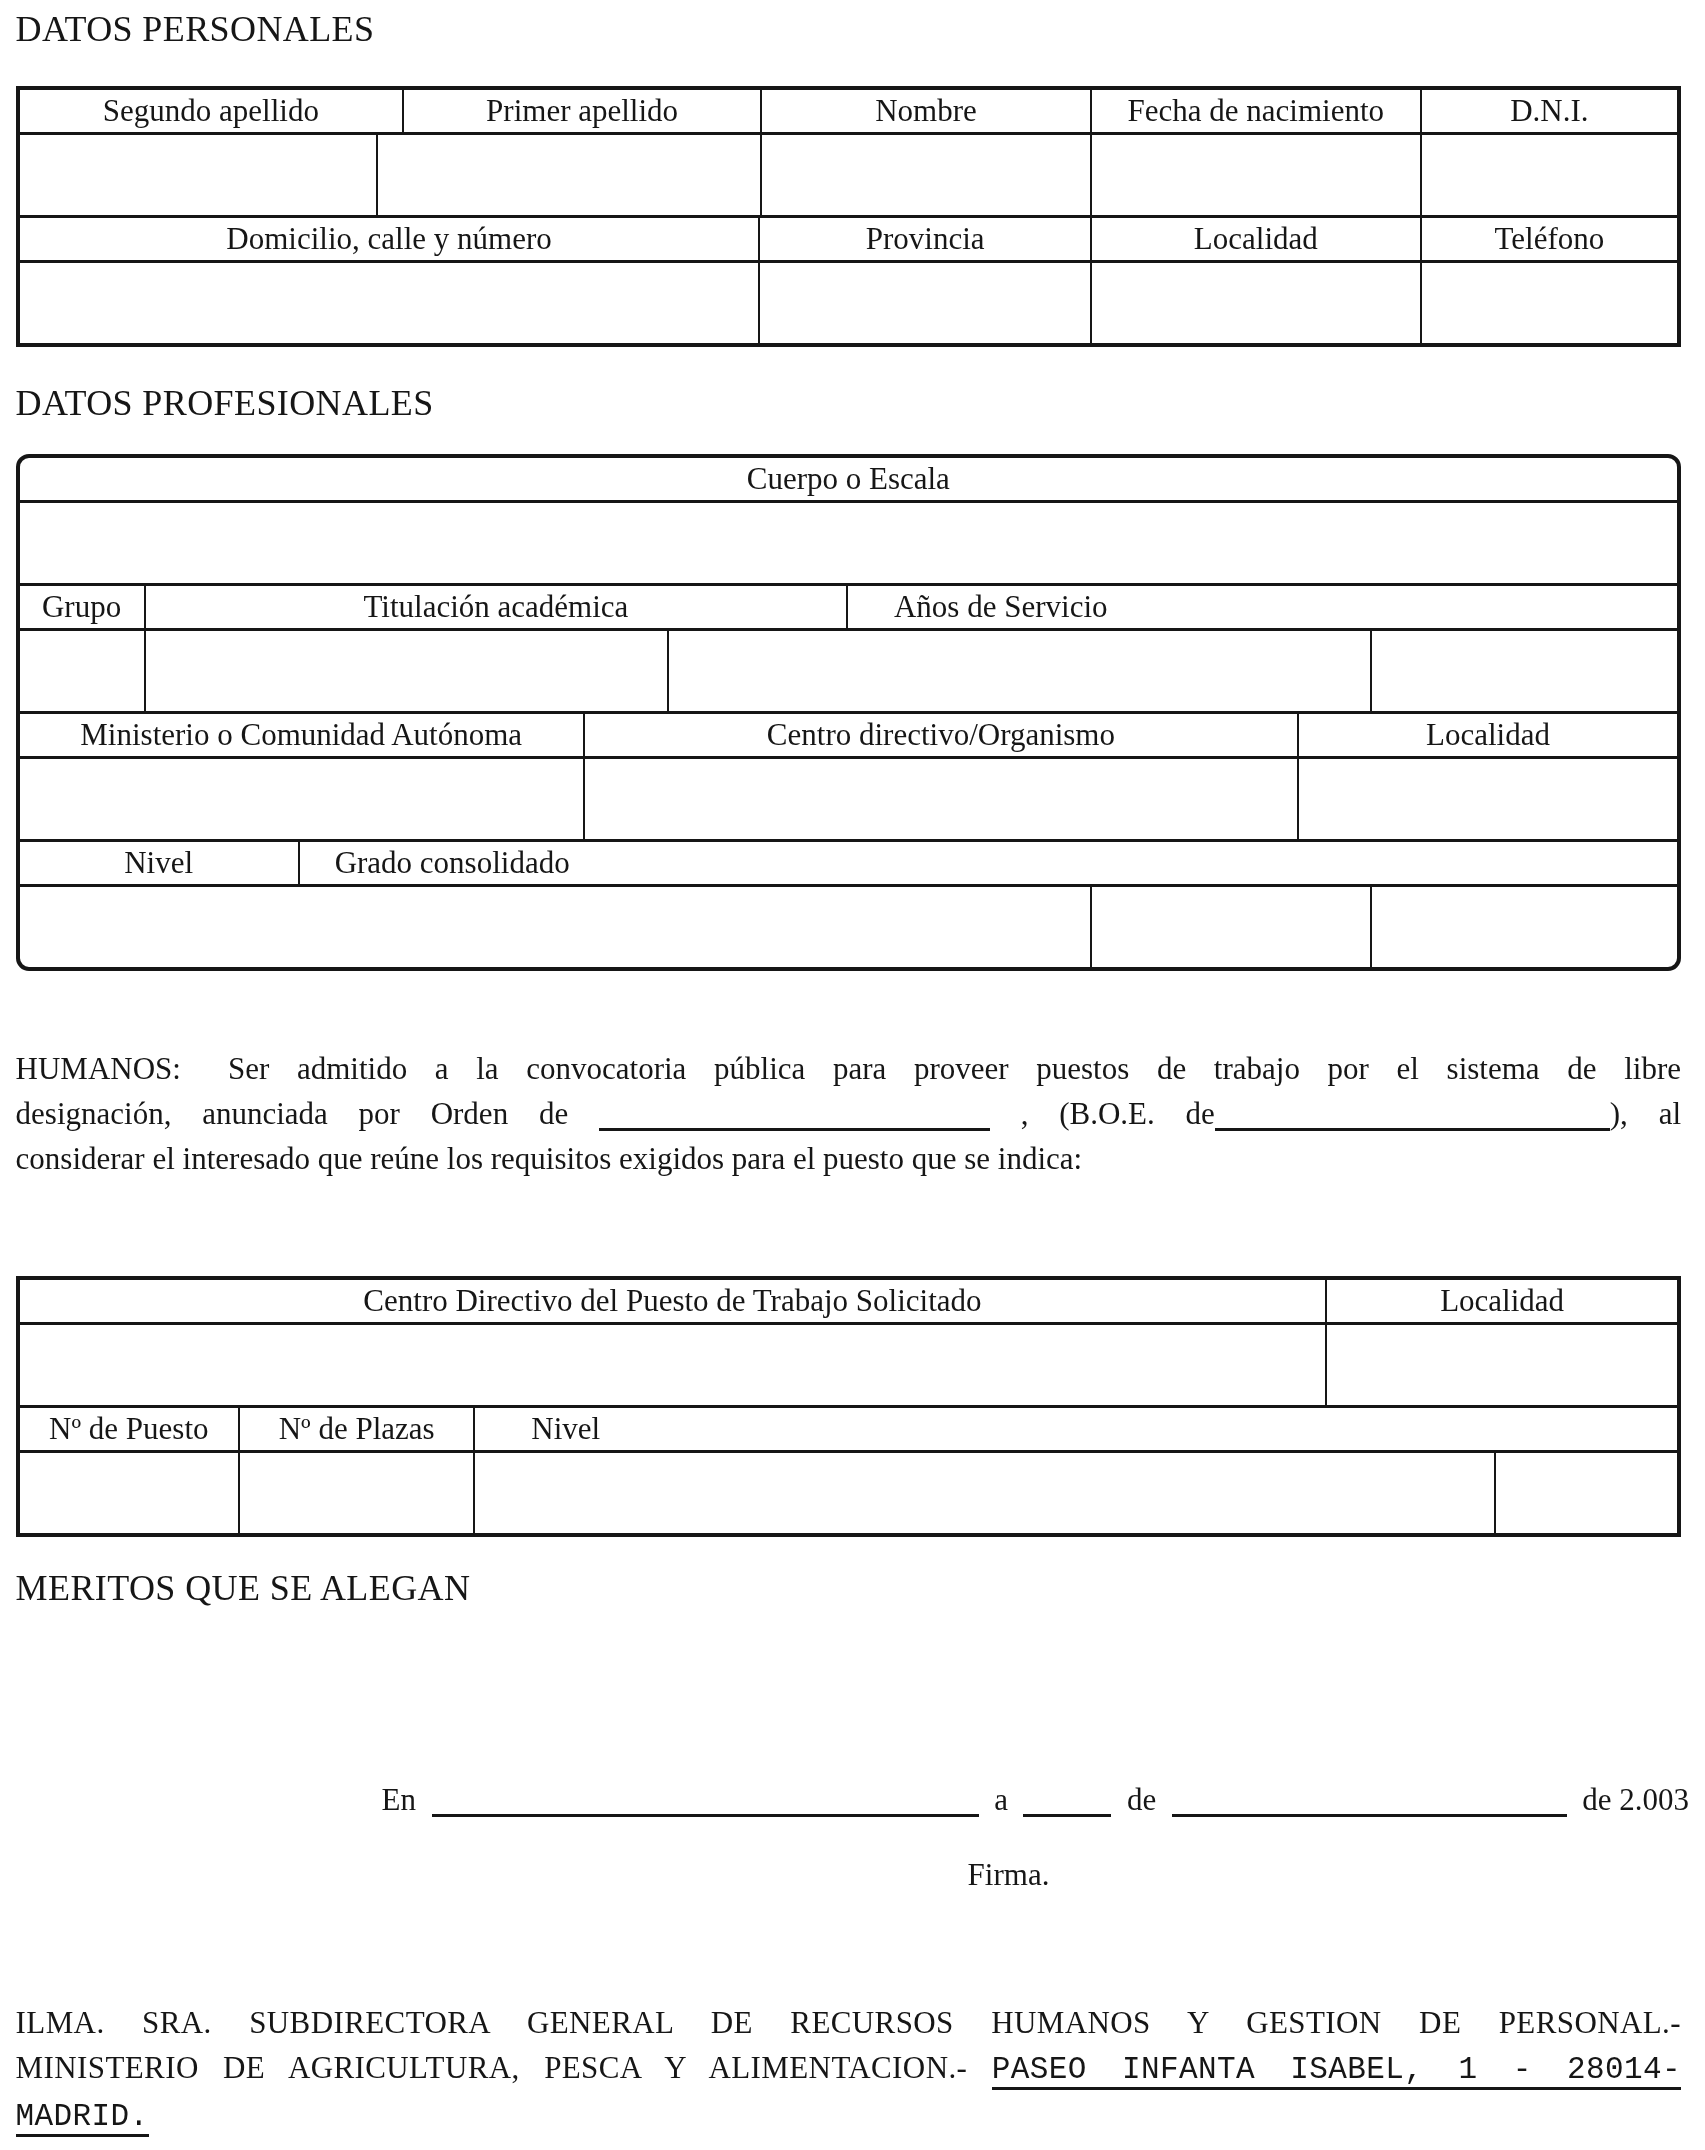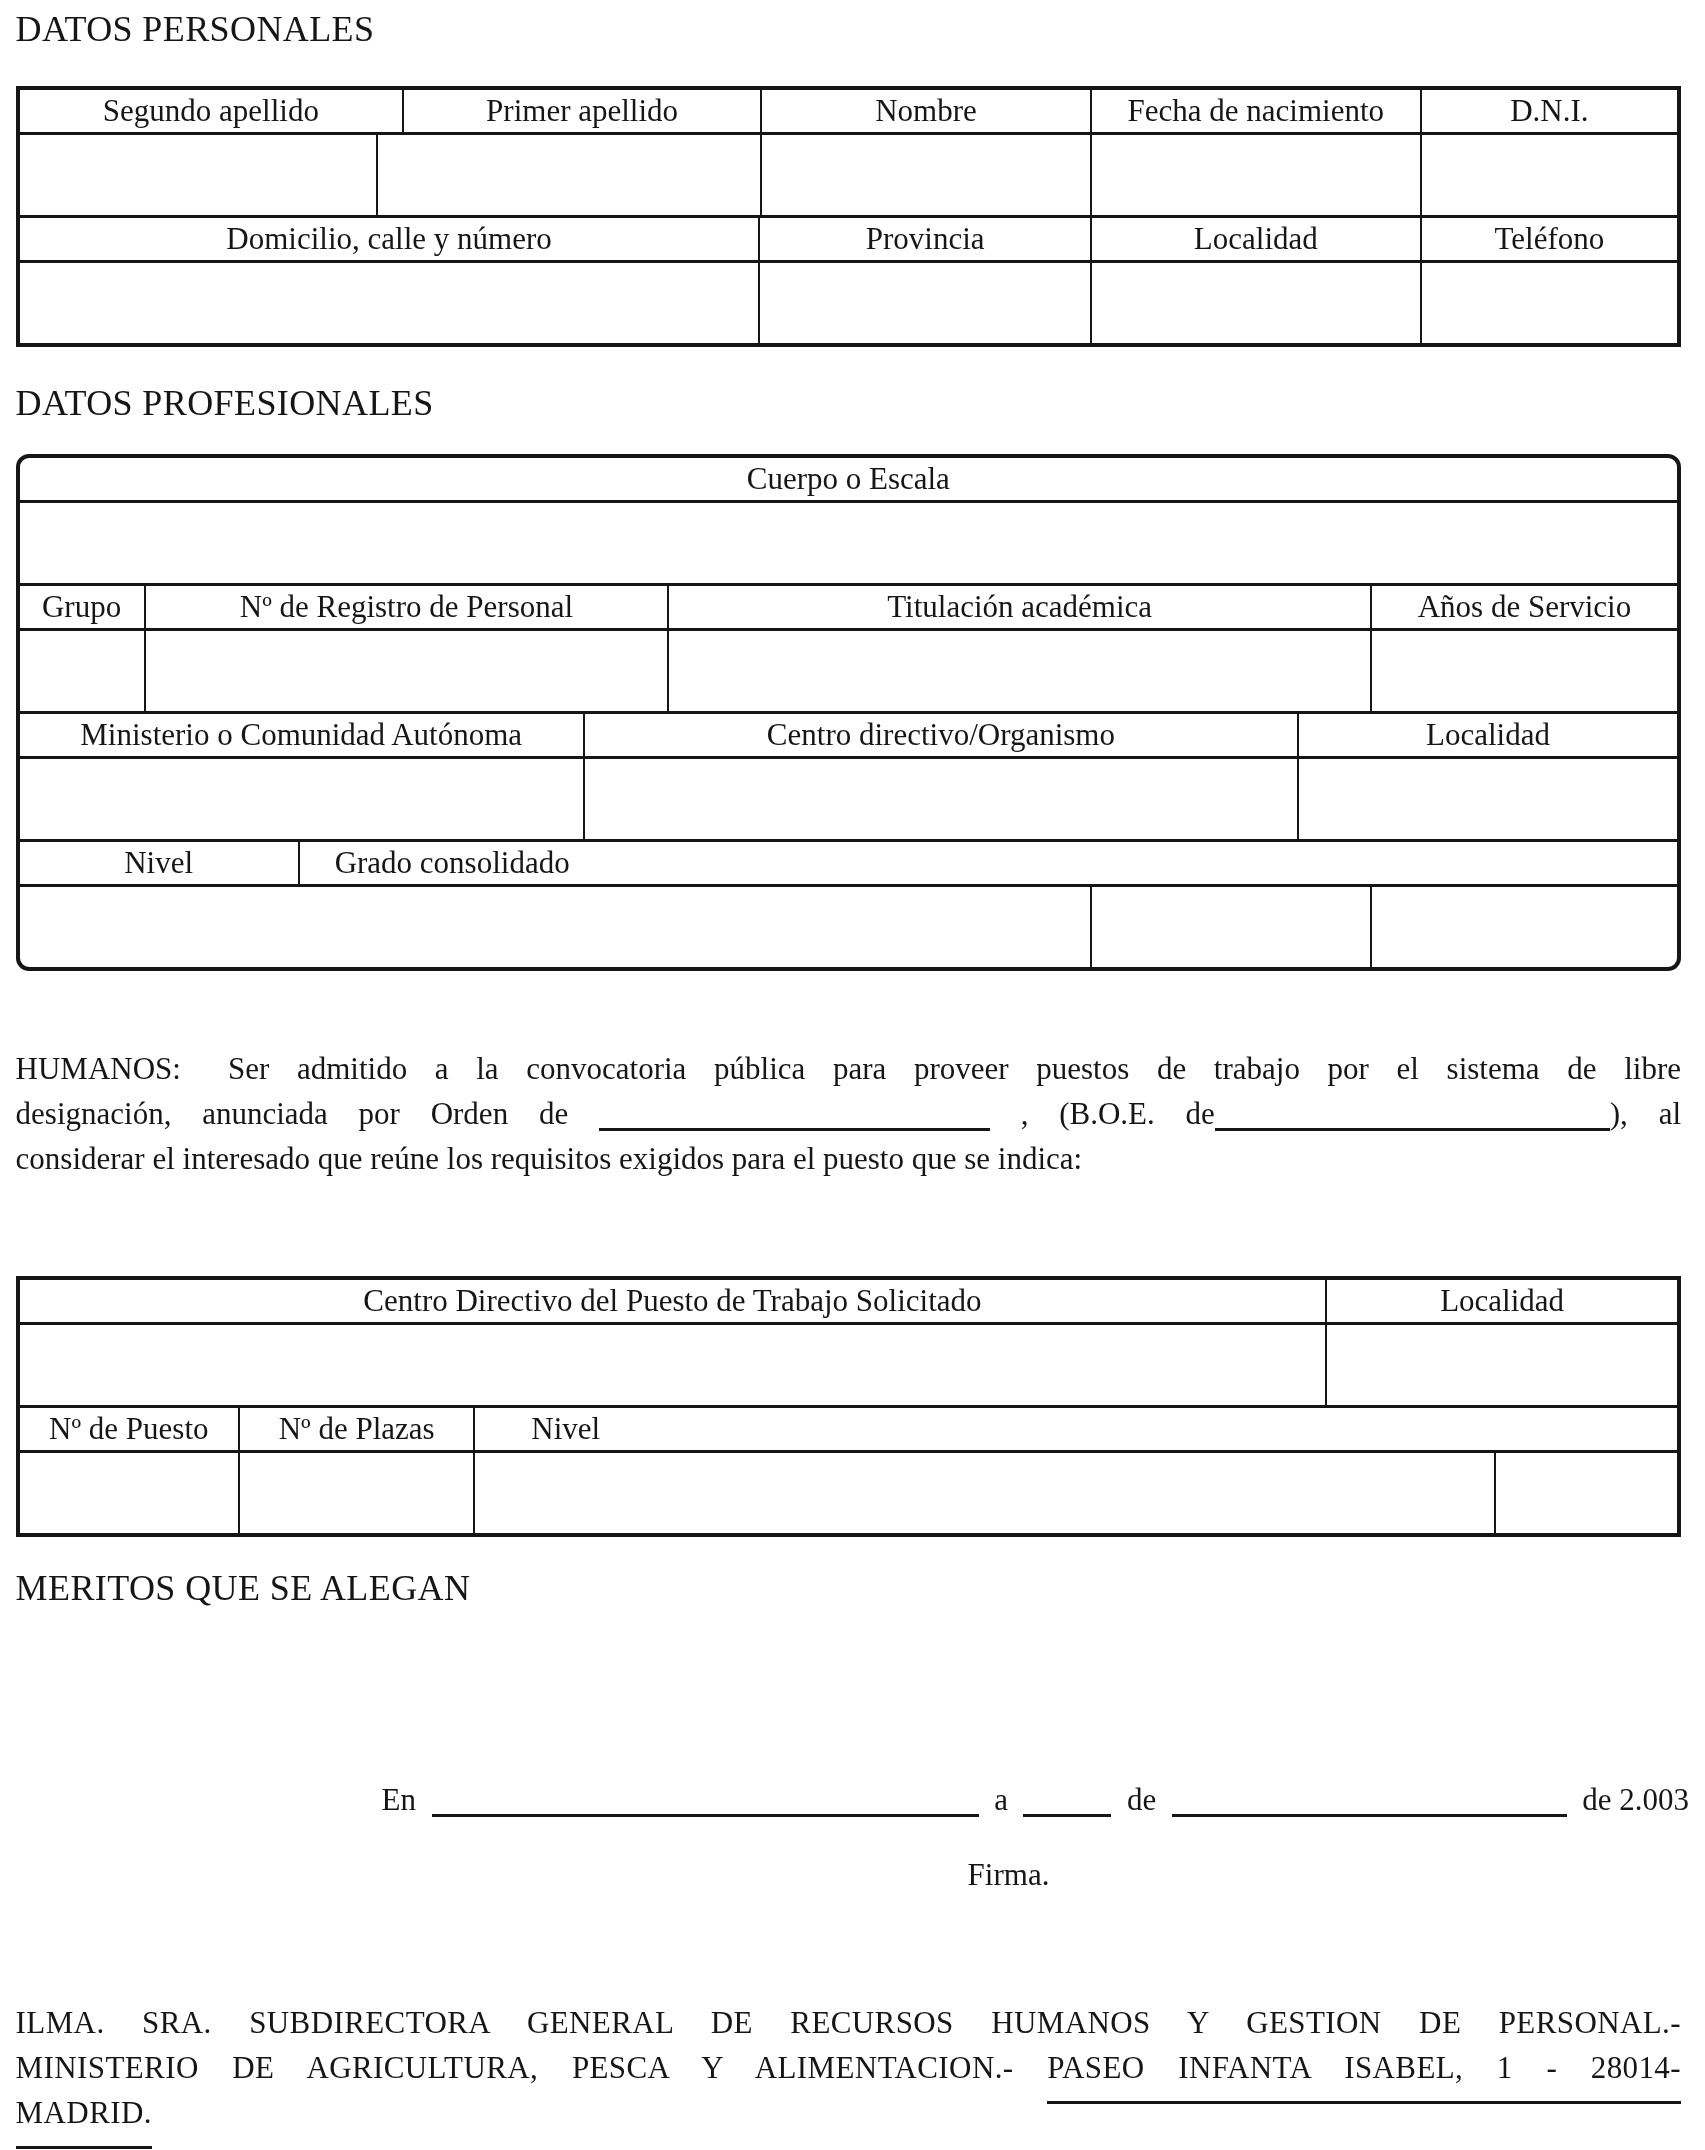--- a/index.html
+++ b/index.html
@@ -35,21 +35,21 @@
 
   .mt-table3 { margin-top:95px; }
   .mt-meritos { margin-top:31px; }
 
   .sig-line { margin-top:170px; font-size:31px; line-height:41px; padding-left:366px; white-space:nowrap; }
   .sig-line .w { margin:0 7.8px; }
   .firma { margin-top:34px; font-size:31px; line-height:41px; padding-left:952px; }
 
   .footer { margin-top:105px; }
   .footer div { font-size:31px; line-height:45px; letter-spacing:0.4px; }
-  .u { border-bottom:3.9px solid #161616; padding-bottom:16px; }
+  .u { border-bottom:3.9px solid #161616; padding-bottom:0;font-family:Liberation Mono, monospace; }
 </style>
 </head>
 <body>
 
 <div class="page">
 
   <div class="sec-title">DATOS PERSONALES</div>
 
   <div class="tbl mt-table1">
     <div class="trow hrow">
@@ -84,21 +84,20 @@
 
   <div class="tbl mt-table2">
     <div class="trow hrow">
       <div class="cell" style="flex:0 0 100%">Cuerpo o Escala</div>
     </div>
     <div class="trow drow">
       <div class="cell" style="flex:0 0 100%"></div>
     </div>
     <div class="trow hrow">
       <div class="cell" style="flex:0 0 7.6%">Grupo</div>
-      <div class="cell" style="flex:0 0 31.6%">Nº de Registro de Personal</div>
       <div class="cell" style="flex:0 0 42.4%">Titulación académica</div>
       <div class="cell" style="flex:0 0 18.4%">Años de Servicio</div>
     </div>
     <div class="trow drow">
       <div class="cell" style="flex:0 0 7.6%"></div>
       <div class="cell" style="flex:0 0 31.6%"></div>
       <div class="cell" style="flex:0 0 42.4%"></div>
       <div class="cell" style="flex:0 0 18.4%"></div>
     </div>
     <div class="trow hrow">

